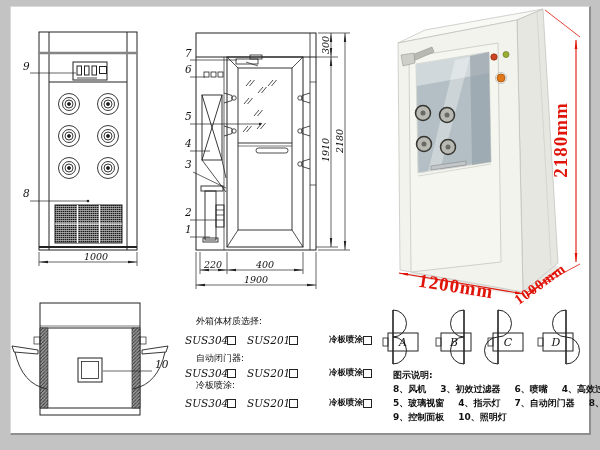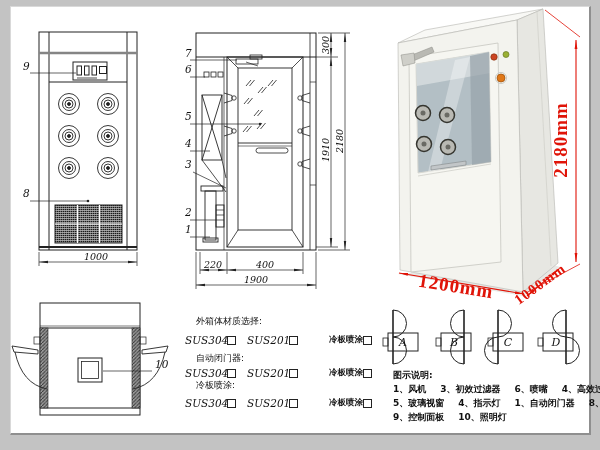--- a/index.html
+++ b/index.html
@@ -324,20 +324,20 @@
   <span class="sus">SUS304</span>
     <span class="cb"></span>
   <span class="sus">SUS201</span>
     <span class="cb"></span>
   <span class="cjk">冷板喷涂</span>
     <span class="cb"></span>
 </div>
 
 <div class="legrow" style="top:371px">图示说明:</div>
 <div class="legrow" style="top:385px">
-  <span>1、风机</span><span>3、初效过滤器</span><span>6、喷嘴</span><span>4、高效过滤器</span>
+  <span>8、风机</span><span>3、初效过滤器</span><span>6、喷嘴</span><span>4、高效过滤器</span>
 </div>
 <div class="legrow" style="top:399px">
-  <span>5、玻璃视窗</span><span>4、指示灯</span><span>1、自动闭门器</span><span>8、红外线感应器</span>
+  <span>5、玻璃视窗</span><span>4、指示灯</span><span>7、自动闭门器</span><span>8、红外线感应器</span>
 </div>
 <div class="legrow" style="top:413px">
   <span>9、控制面板</span><span>10、照明灯</span>
 </div>
 
 </body></html>

